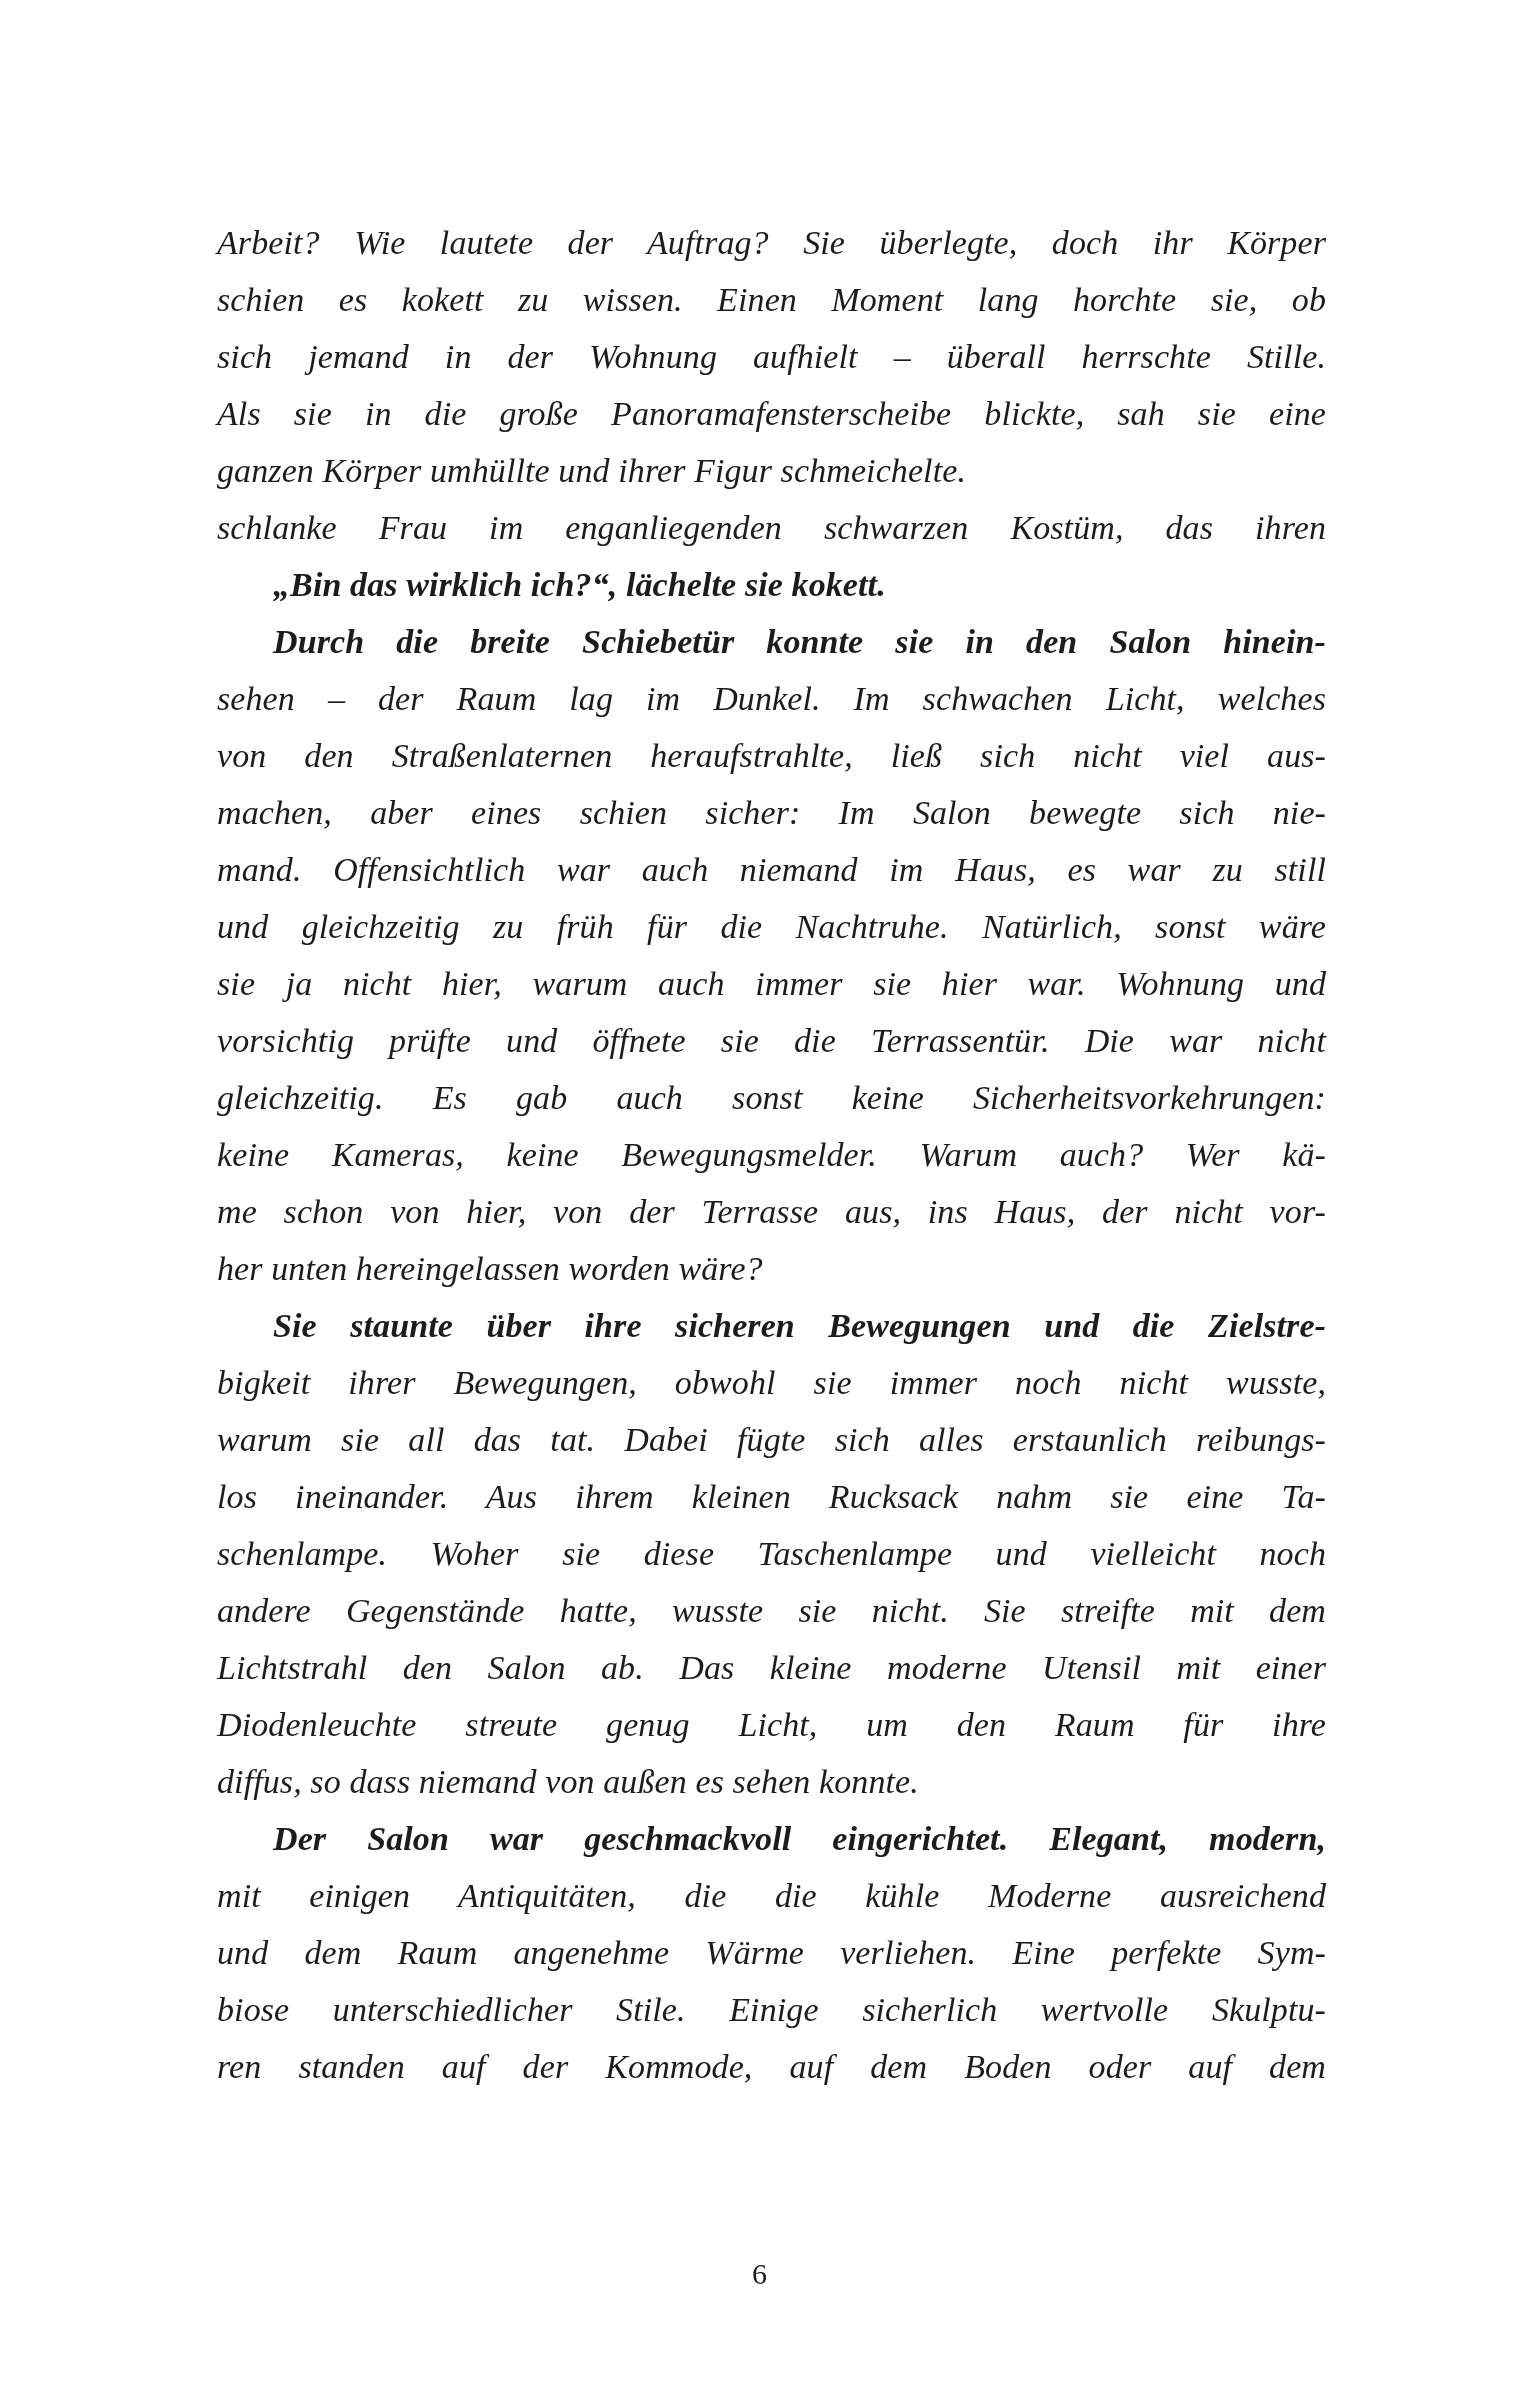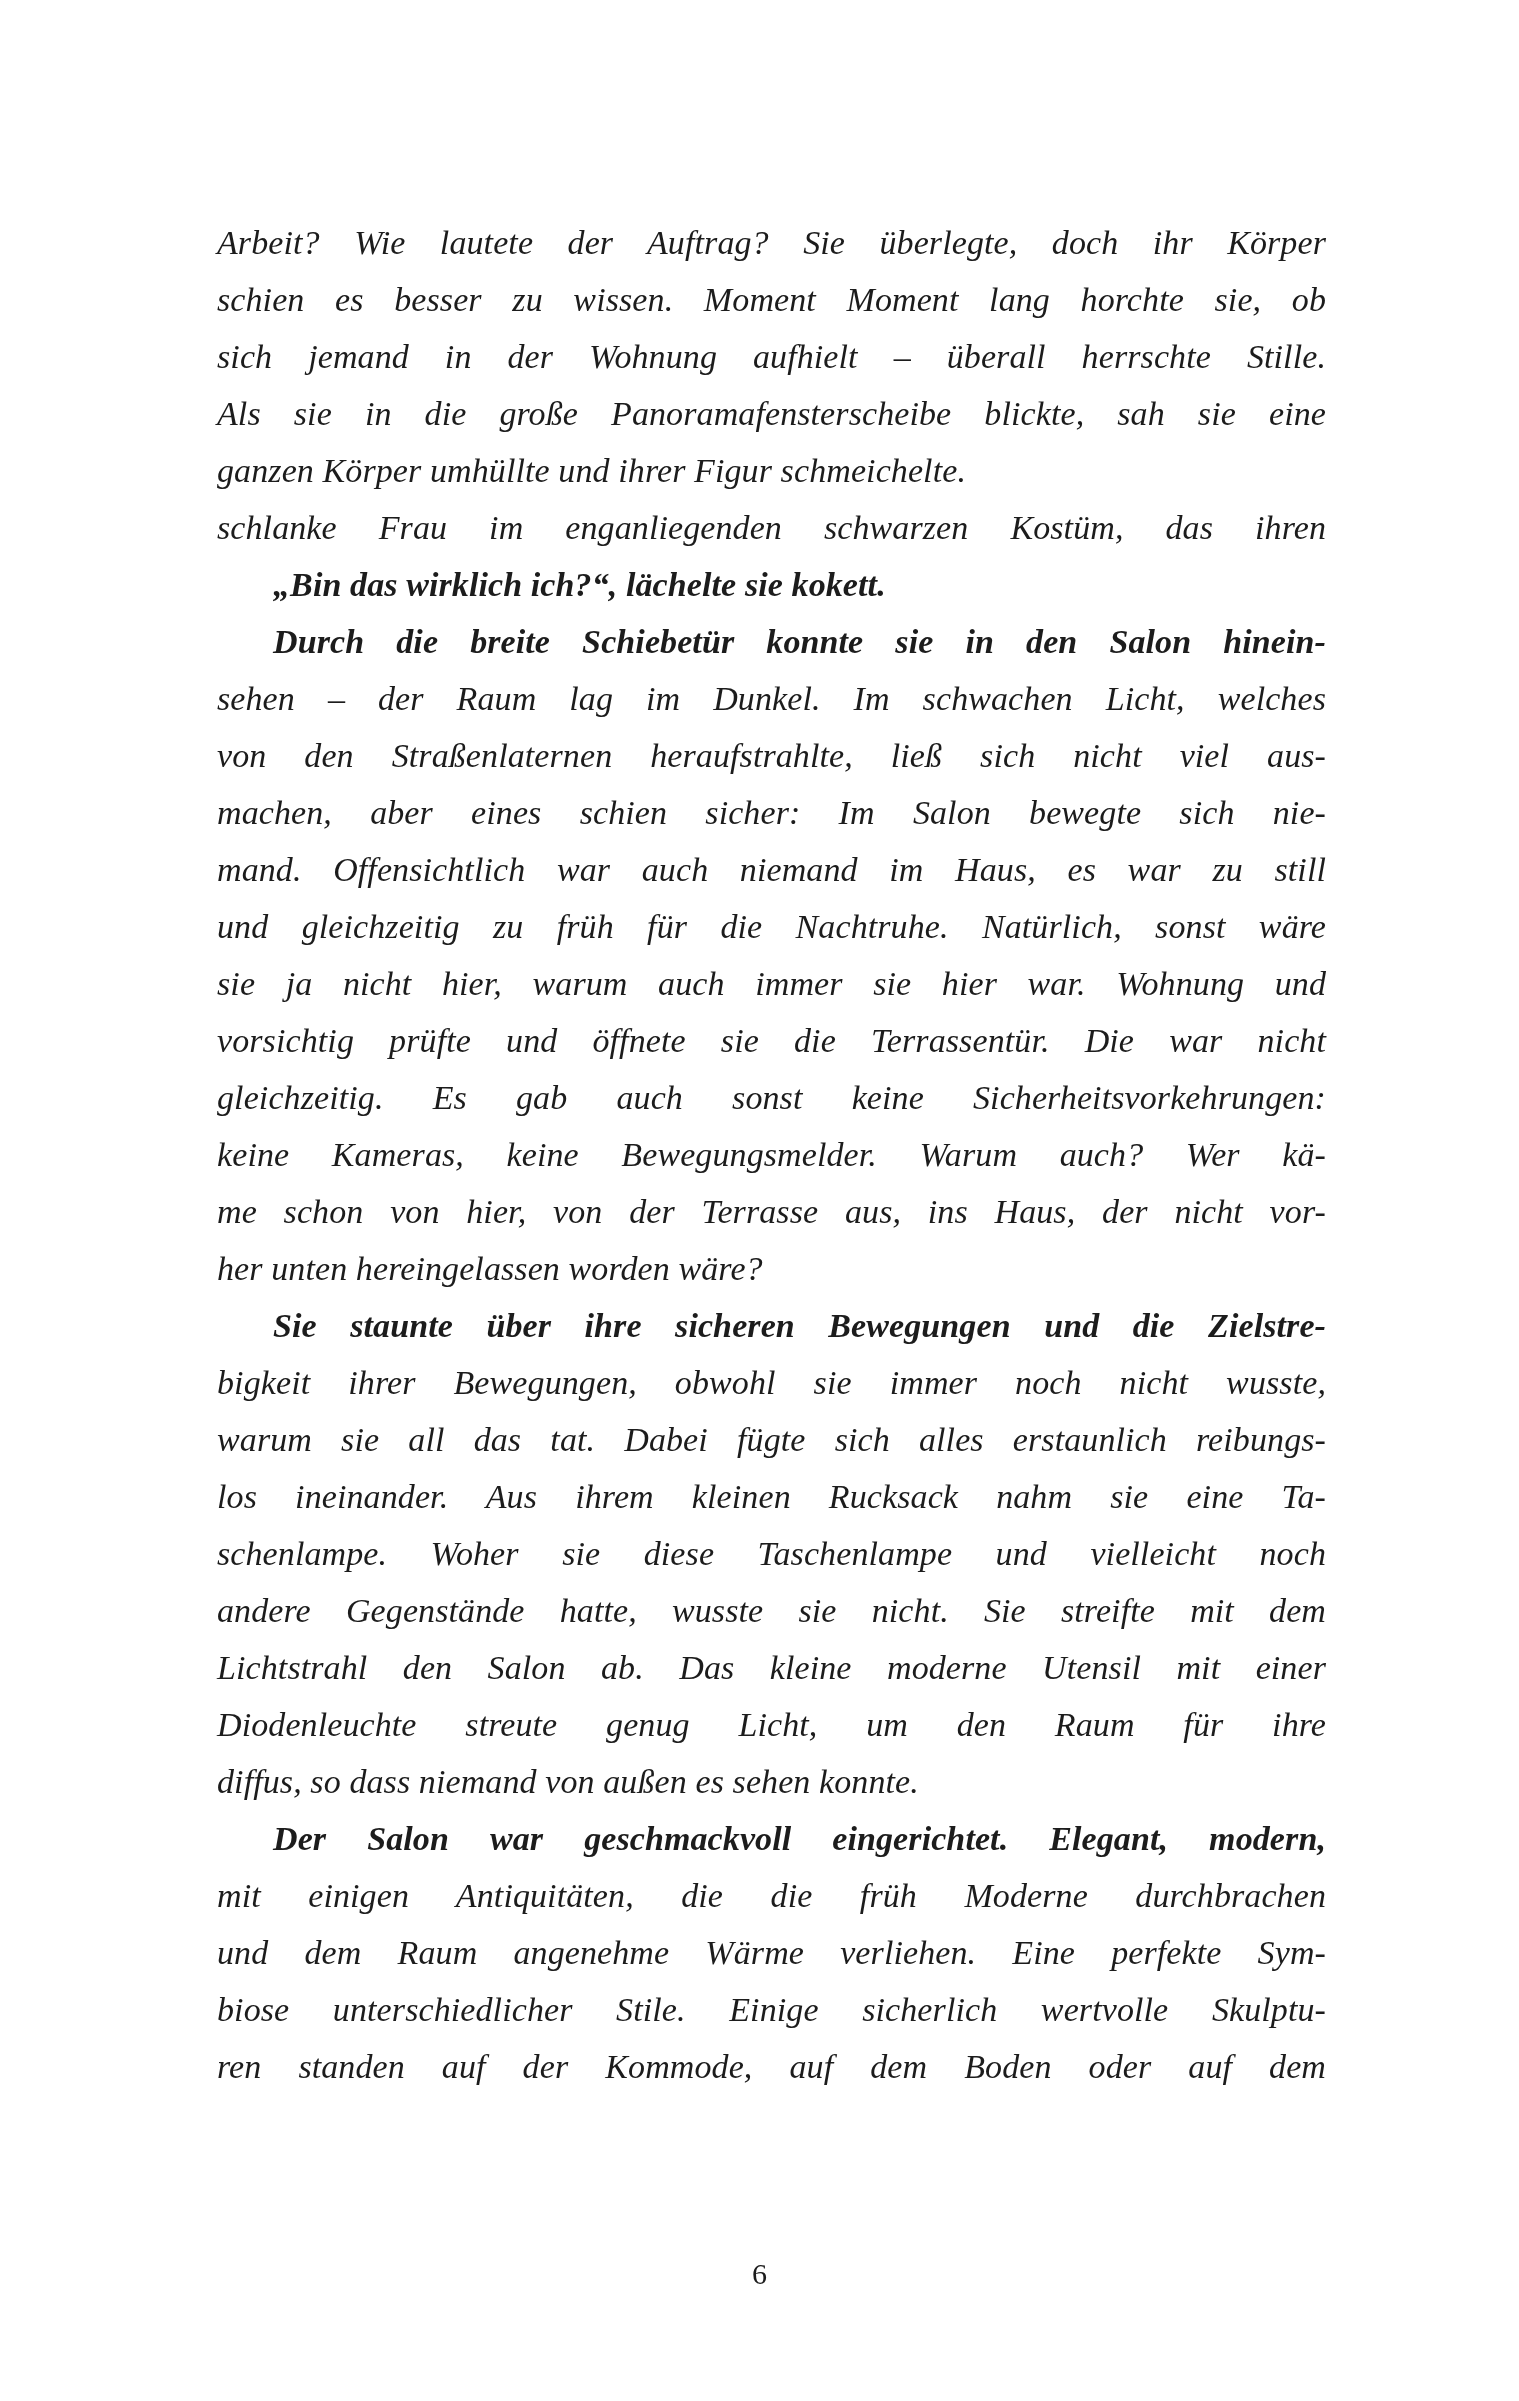--- a/index.html
+++ b/index.html
@@ -49,21 +49,21 @@
     font-size: 30px;
     color: #1c1c1c;
   }
 </style>
 </head>
 <body>
 
 <div class="book-page">
   <div class="text-block" id="text-block">
       <div class="line">Arbeit? Wie lautete der Auftrag? Sie überlegte, doch ihr Körper</div>
-      <div class="line">schien es besser zu wissen. Moment Moment lang horchte sie, ob</div>
+      <div class="line">schien es kokett zu wissen. Einen Moment lang horchte sie, ob</div>
       <div class="line">sich jemand in der Wohnung aufhielt – überall herrschte Stille.</div>
       <div class="line">Als sie in die große Panoramafensterscheibe blickte, sah sie eine</div>
       <div class="line last">ganzen Körper umhüllte und ihrer Figur schmeichelte.</div>
       <div class="line">schlanke Frau im enganliegenden schwarzen Kostüm, das ihren</div>
       <div class="line indent last">„Bin das wirklich ich?“, lächelte sie kokett.</div>
       <div class="line indent">Durch die breite Schiebetür konnte sie in den Salon hinein-</div>
       <div class="line">sehen – der Raum lag im Dunkel. Im schwachen Licht, welches</div>
       <div class="line">von den Straßenlaternen heraufstrahlte, ließ sich nicht viel aus-</div>
       <div class="line">machen, aber eines schien sicher: Im Salon bewegte sich nie-</div>
       <div class="line">mand. Offensichtlich war auch niemand im Haus, es war zu still</div>
@@ -77,20 +77,20 @@
       <div class="line indent">Sie staunte über ihre sicheren Bewegungen und die Zielstre-</div>
       <div class="line">bigkeit ihrer Bewegungen, obwohl sie immer noch nicht wusste,</div>
       <div class="line">warum sie all das tat. Dabei fügte sich alles erstaunlich reibungs-</div>
       <div class="line">los ineinander. Aus ihrem kleinen Rucksack nahm sie eine Ta-</div>
       <div class="line">schenlampe. Woher sie diese Taschenlampe und vielleicht noch</div>
       <div class="line">andere Gegenstände hatte, wusste sie nicht. Sie streifte mit dem</div>
       <div class="line">Lichtstrahl den Salon ab. Das kleine moderne Utensil mit einer</div>
       <div class="line">Diodenleuchte streute genug Licht, um den Raum für ihre</div>
       <div class="line last">diffus, so dass niemand von außen es sehen konnte.</div>
       <div class="line indent">Der Salon war geschmackvoll eingerichtet. Elegant, modern,</div>
-      <div class="line">mit einigen Antiquitäten, die die früh Moderne durchbrachen</div>
+      <div class="line">mit einigen Antiquitäten, die die kühle Moderne ausreichend</div>
       <div class="line">und dem Raum angenehme Wärme verliehen. Eine perfekte Sym-</div>
       <div class="line">biose unterschiedlicher Stile. Einige sicherlich wertvolle Skulptu-</div>
       <div class="line">ren standen auf der Kommode, auf dem Boden oder auf dem</div>
     </div>
   <div class="page-number">6</div>
 </div>
 
 
 </body></html>

